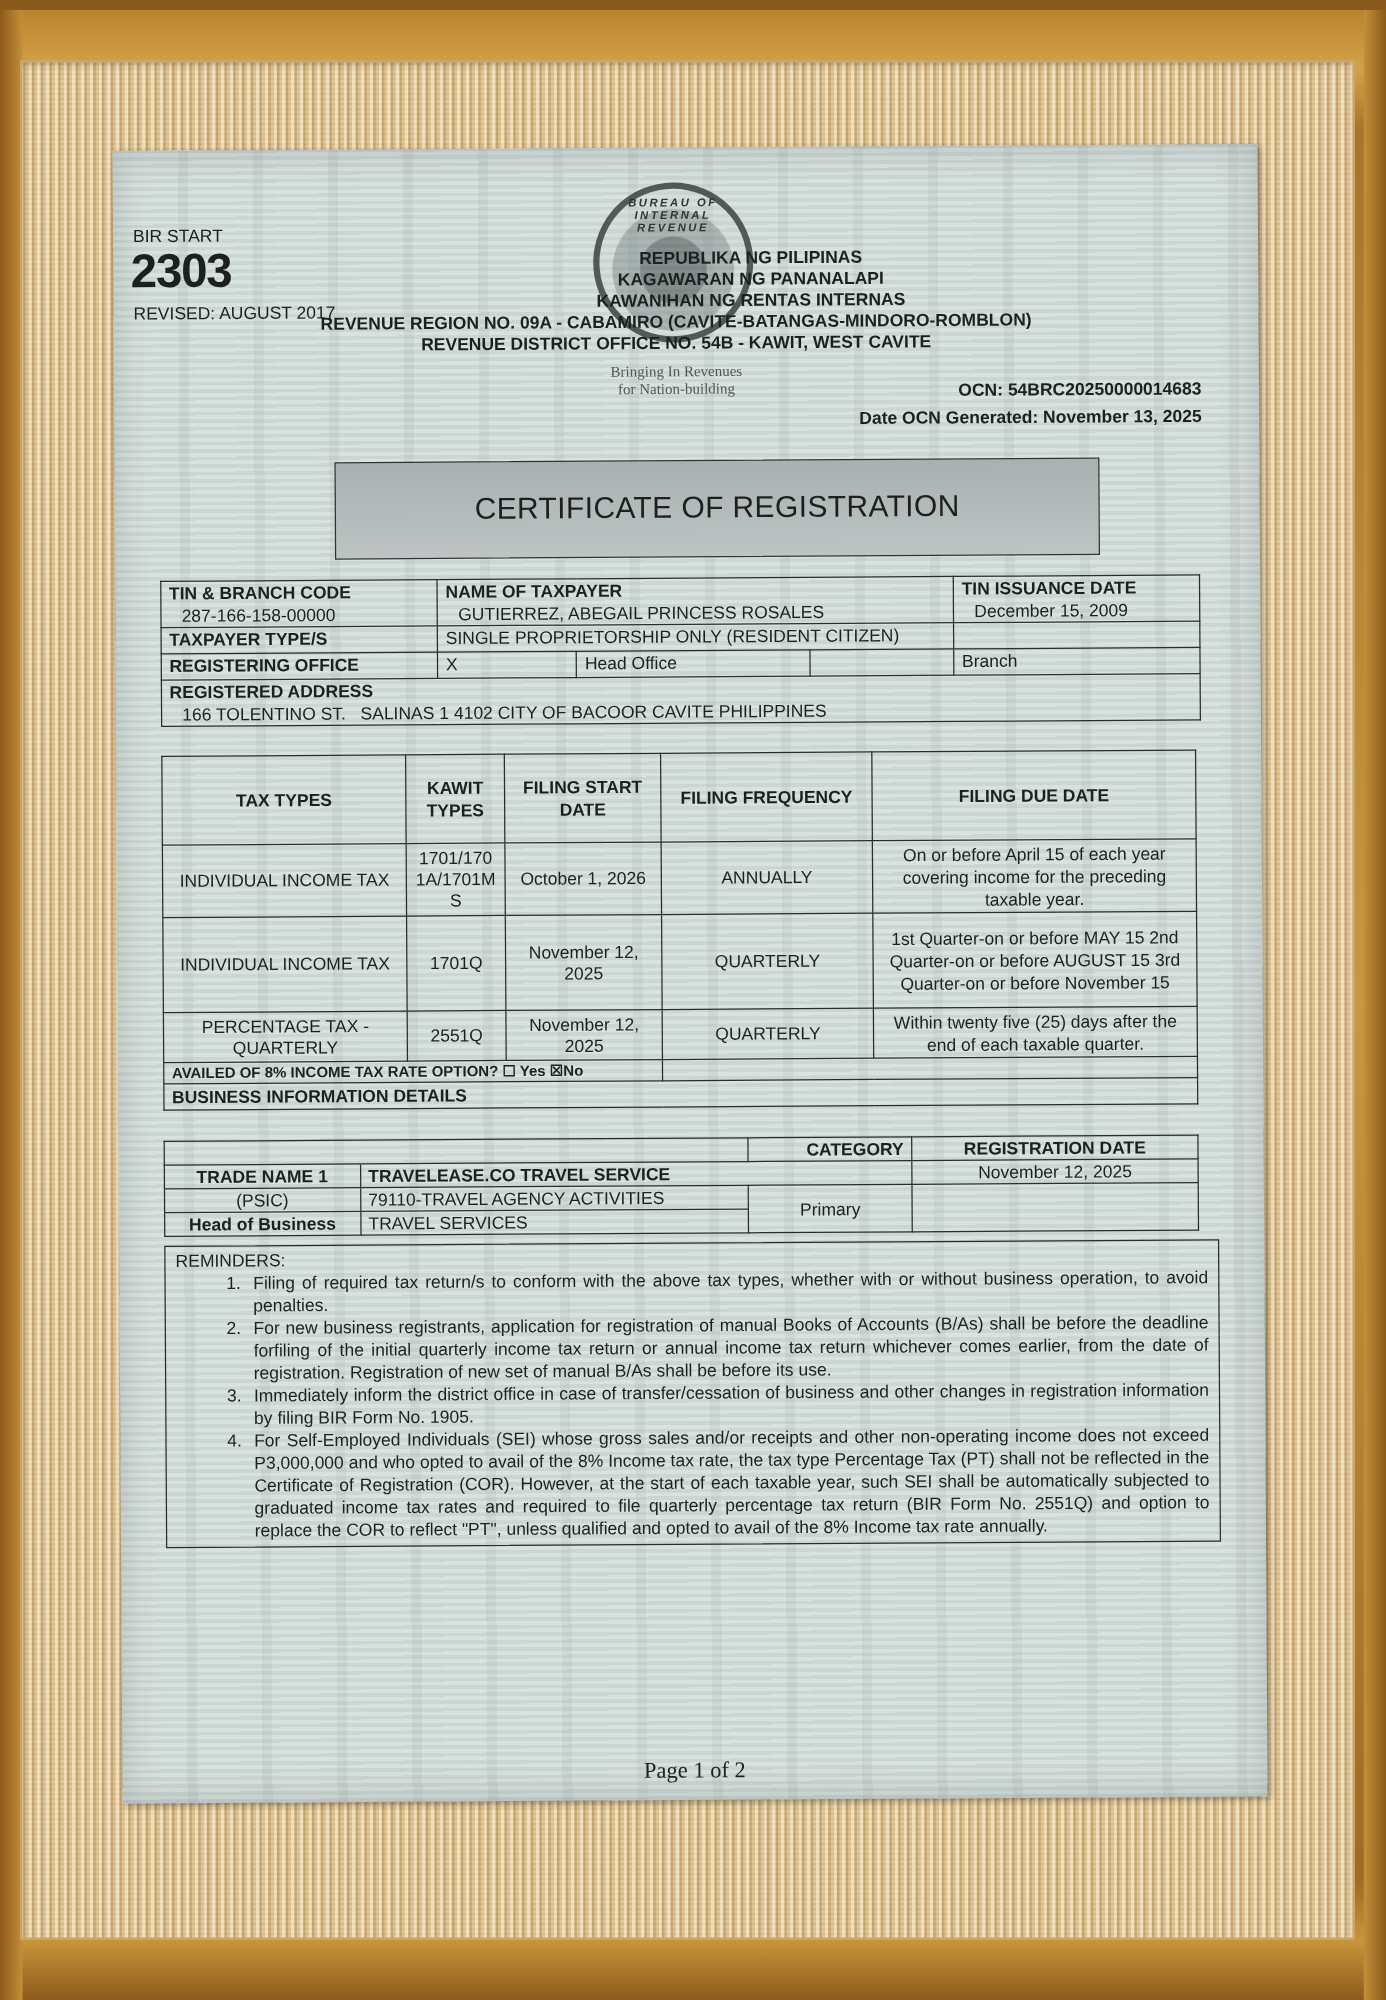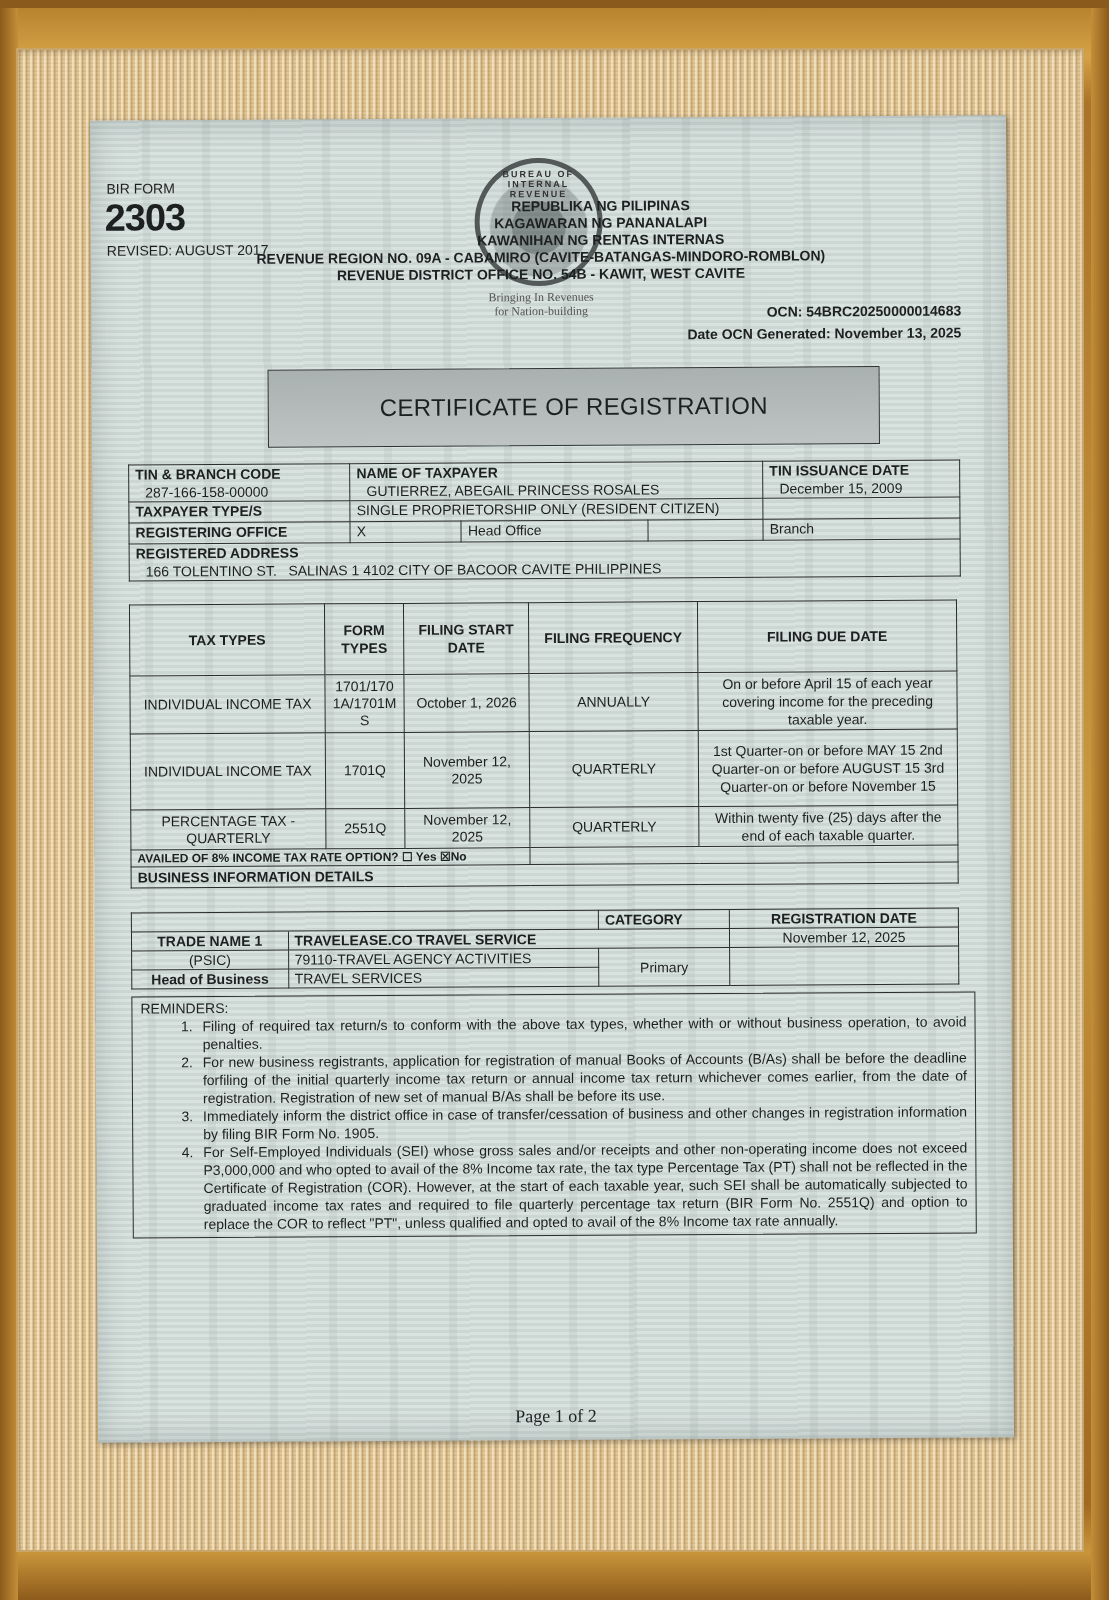--- a/index.html
+++ b/index.html
@@ -42,23 +42,24 @@
     transform: rotate(-0.35deg);
     transform-origin: 50% 0%;
   }
   .abs { position:absolute; }
 
   
   .bir-form-label { left:16px; top:60px; font-size:14px; }
   .bir-form-number { left:14px; top:76px; font-size:38px; font-weight:bold; letter-spacing:-1px;text-align:right; }
   .bir-revised { left:16px; top:122px; font-size:14px; }
   .seal {
-    left:384px; top:40px; width:118px; height:118px; border-radius:50%;
+    left:384px; top:28px; width:118px; height:118px; border-radius:50%;
     border:5px solid rgba(40,45,45,0.75);
     background: radial-gradient(circle at 50% 55%, rgba(60,70,70,0.55) 0 30%, rgba(90,100,100,0.35) 31% 55%, rgba(200,210,208,0.2) 56% 100%);
+    font-style: italic;
   }
   .seal-text {
     position:absolute; left:0; top:6px; width:100%; text-align:center;
     font-size:9px; font-weight:bold; letter-spacing:2px; color:#333;
   }
   .gov-lines { left:100px; top:80px; width:700px; text-align:center; font-weight:bold; font-size:14px; line-height:17px; }
   .gov-lines div { white-space:nowrap; }
   .gov-lines .r1 { padding-left:120px; }
   .tagline { left:380px; top:172px; width:140px; text-align:center; font-family:"Liberation Serif", serif; font-size:12px; line-height:14px; color:#555; }
   .ocn { right:46px; top:184px; font-weight:bold; font-size:14px; text-align:right; line-height:22px; }
@@ -99,21 +100,21 @@
   .page-num { left:0; width:100%; top:1288px; text-align:center; font-family:"Liberation Serif", serif; font-size:18px; }
 </style>
 </head>
 <body>
 
 <div class="frame-outer"></div>
 <div class="frame-mat"></div>
 
 <div class="paper">
 
-  <div class="abs bir-form-label">BIR FORM</div>
+  <div class="abs bir-form-label">BIR START</div>
   <div class="abs bir-form-number">2303</div>
   <div class="abs bir-revised">REVISED: AUGUST 2017</div>
 
   <div class="abs seal">
     <div class="seal-text">BUREAU OF INTERNAL REVENUE</div>
   </div>
 
   <div class="abs gov-lines">
     <div class="r1">REPUBLIKA NG PILIPINAS</div>
     <div class="r1">KAGAWARAN NG PANANALAPI</div>
@@ -168,21 +169,21 @@
         <div class="val" style="padding-left:10px; white-space:pre;">166 TOLENTINO ST.   SALINAS 1 4102 CITY OF BACOOR CAVITE PHILIPPINES</div>
       </td>
     </tr>
   </tbody>
     </table>
 
   <table class="tax-table">
     <tbody>
         <tr>
       <th style="width:182px;">TAX TYPES</th>
-      <th style="width:66px;">FORM TYPES</th>
+      <th style="width:66px;">KAWIT TYPES</th>
       <th style="width:112px;border-radius:24px;">FILING START DATE</th>
       <th style="width:156px;">FILING FREQUENCY</th>
       <th>FILING DUE DATE</th>
     </tr>
     <tr style="height:58px;">
       <td>INDIVIDUAL INCOME TAX</td>
       <td style="word-break:break-all;">1701/1701A/1701MS</td>
       <td>October 1, 2026</td>
       <td>ANNUALLY</td>
       <td class="due">On or before April 15 of each year covering income for the preceding taxable year.</td>
@@ -209,21 +210,21 @@
       <td colspan="5">BUSINESS INFORMATION DETAILS</td>
     </tr>
   </tbody>
     </table>
 
   <table class="tax-table" style="top:792px;">
     <tbody>
         <tr class="biz-col">
       <td style="width:144px; border-right:none;"></td>
       <td style="width:298px; border-left:none;"></td>
-      <td style="width:118px; text-align:left;">CATEGORY</td>
+      <td style="width:118px; text-align:right;">CATEGORY</td>
       <td style="text-align:center;">REGISTRATION DATE</td>
     </tr>
     <tr class="biz-row">
       <td style="font-weight:bold;">TRADE NAME 1</td>
       <td colspan="2" style="text-align:left; font-weight:bold;">TRAVELEASE.CO TRAVEL SERVICE</td>
       <td>November 12, 2025</td>
     </tr>
     <tr class="biz-row">
       <td style="font-weight:normal;">(PSIC)</td>
       <td style="text-align:left;">79110-TRAVEL AGENCY ACTIVITIES</td>

